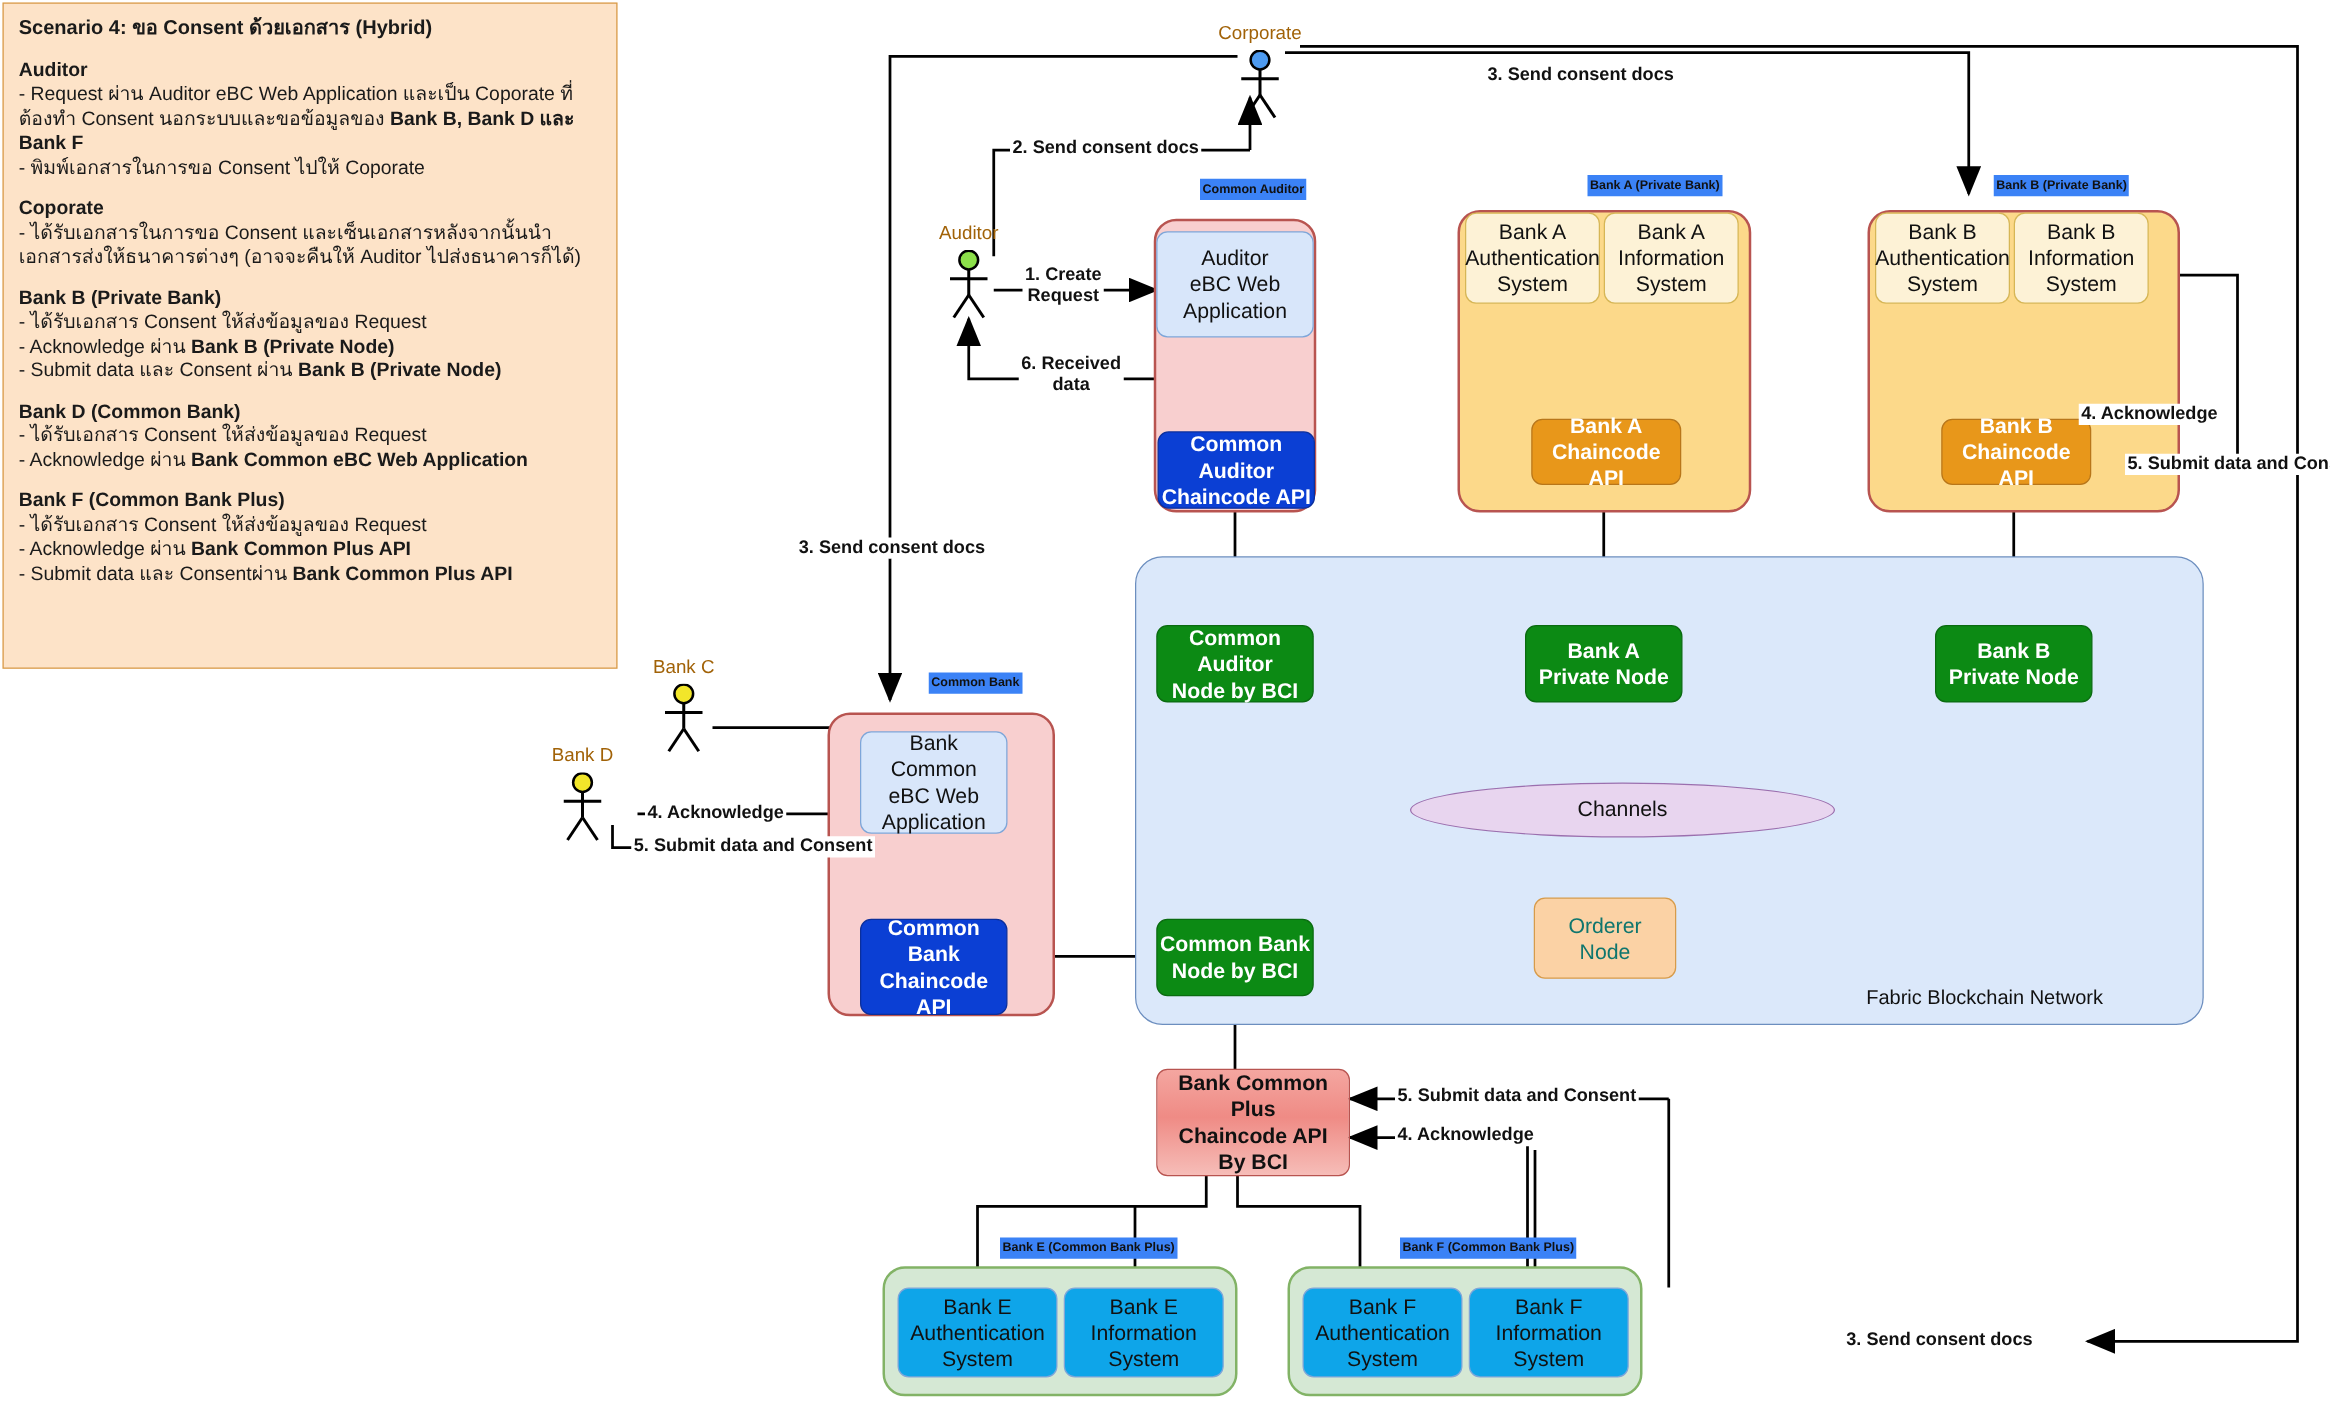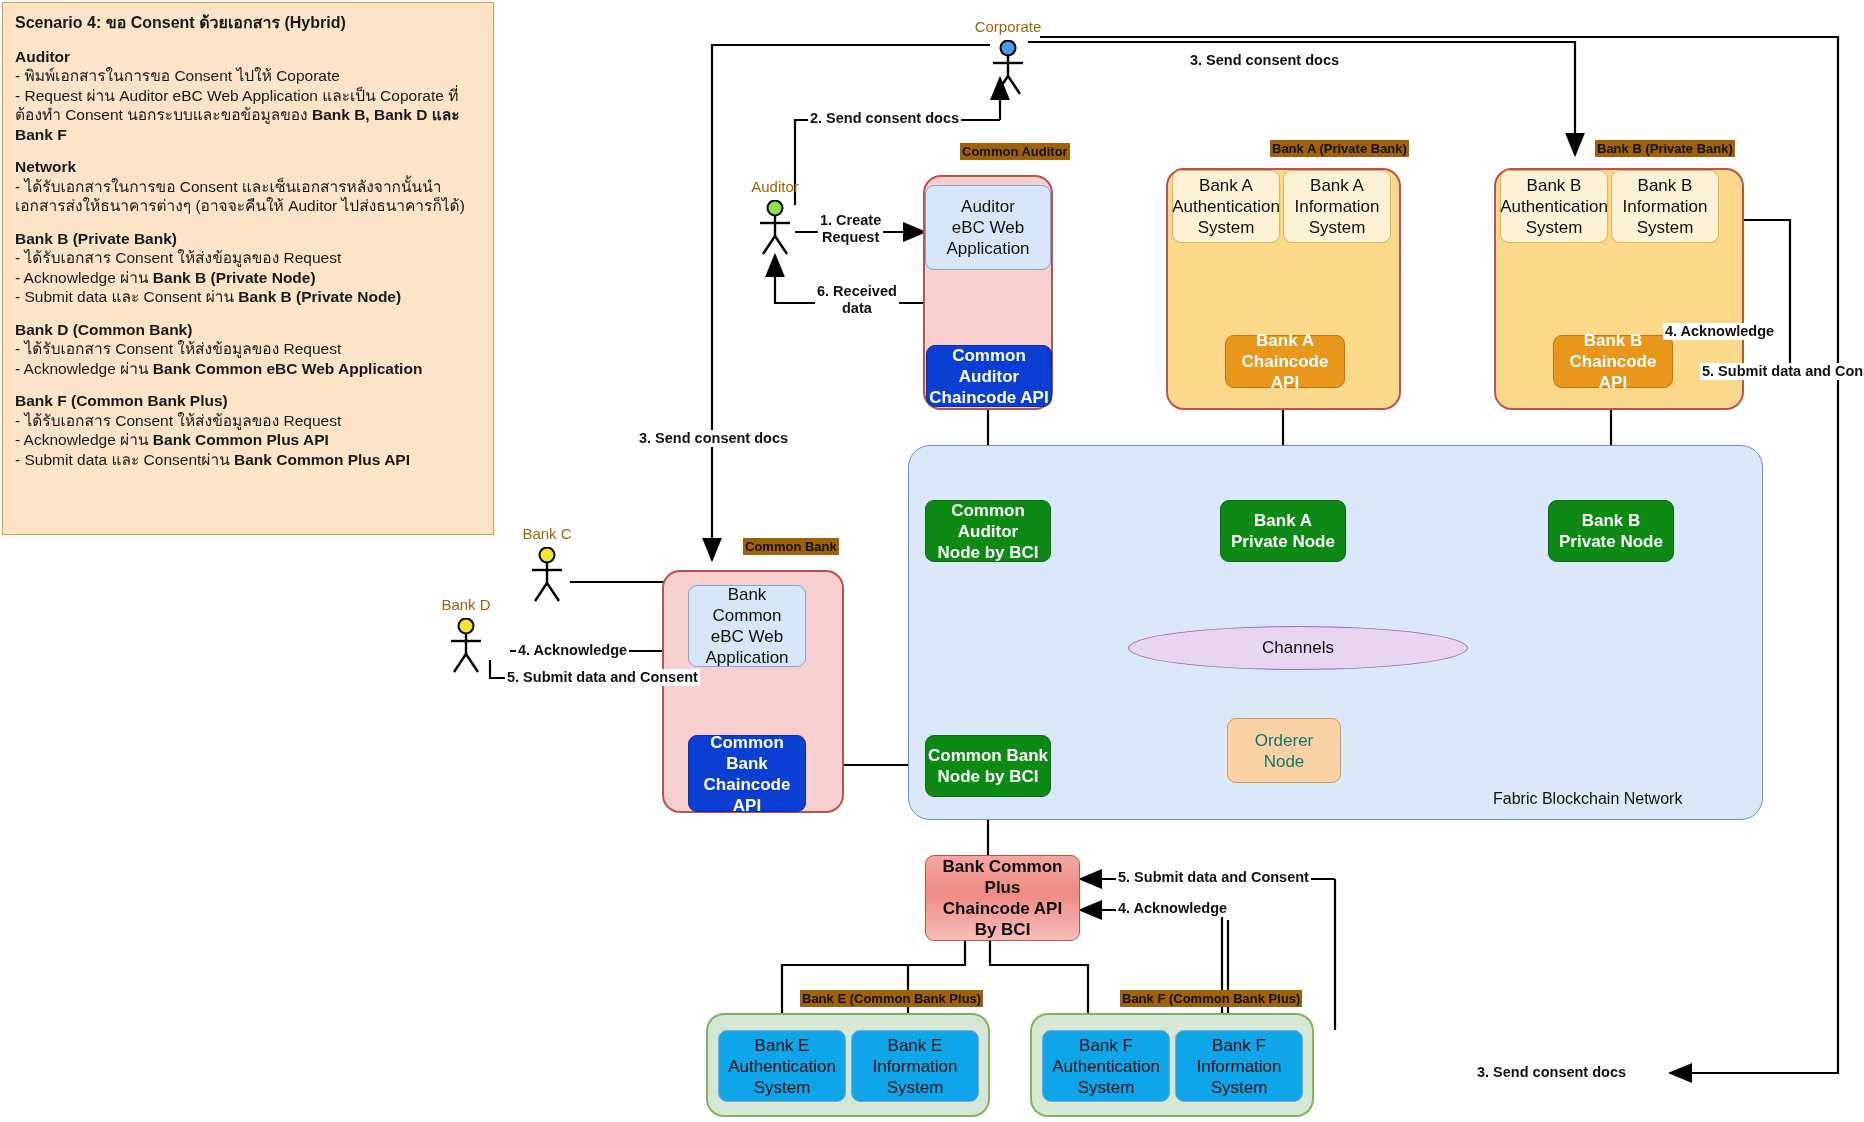--- a/index.html
+++ b/index.html
@@ -17,22 +17,22 @@
   .legend b{font-weight:bold;}
 
   
   .group{position:absolute;box-sizing:border-box;border-radius:18px;}
   .g-pink{background:#f8cfcf;border:2px solid #b85450;}
   .g-orange{background:#fcd98a;border:2px solid #b85450;}
   .g-blue{background:#dbe8fa;border:1.6px solid #6c8ebf;border-radius:22px;}
   .g-green{background:#d5e8d4;border:2px solid #82b366;}
 
   
-  .gtitle{position:absolute;background:#a16207;color:#111;font-weight:bold;
-    font-size:13px;line-height:17px;padding:0 2px;white-space:nowrap;}
+  .gtitle{position:absolute;background:#3b82f6;color:#111;font-weight:bold;
+    font-size:10px;line-height:17px;padding:0 2px;white-space:nowrap;}
 
   
   .node{position:absolute;box-sizing:border-box;display:flex;align-items:center;
     justify-content:center;text-align:center;border-radius:9px;font-weight:bold;
     font-size:17px;line-height:21px;padding:2px;}
   .n-lblue{background:#d8e6fa;border:1.4px solid #7ea6d9;color:#111;font-weight:normal;}
   .n-cream{background:#fdf2d6;border:1.4px solid #d6b656;color:#111;font-weight:normal;}
   .n-blue{background:#0b3fd4;border:1.4px solid #0b2f9c;color:#fff;}
   .n-orange{background:#e8971a;border:1.4px solid #b8761a;color:#fff;}
   .n-green{background:#0c8a14;border:1.4px solid #0a6b10;color:#fff;}
@@ -140,23 +140,23 @@
 
       <path d="M1222,910 L1080,910" marker-end="url(#ah)"></path>
       <path d="M1222,910 L1222,1030"></path>
     </g>
   </svg>
 
   <div class="legend">
     <div class="ttl">Scenario 4: ขอ Consent ด้วยเอกสาร (Hybrid)</div>
     <div id="legend-body">
         <div class="hd">Auditor</div>
+        <div class="li">- Request ผ่าน Auditor eBC Web Application และเป็น Coporate ที่ต้องทำ Consent นอกระบบและขอข้อมูลของ <b>Bank B, Bank D และ Bank F</b></div>
         <div class="li">- พิมพ์เอกสารในการขอ Consent ไปให้ Coporate</div>
-        <div class="li">- Request ผ่าน Auditor eBC Web Application และเป็น Coporate ที่ต้องทำ Consent นอกระบบและขอข้อมูลของ <b>Bank B, Bank D และ Bank F</b></div>
-        <div class="hd">Network</div>
+        <div class="hd">Coporate</div>
         <div class="li">- ได้รับเอกสารในการขอ Consent และเซ็นเอกสารหลังจากนั้นนำเอกสารส่งให้ธนาคารต่างๆ (อาจจะคืนให้ Auditor ไปส่งธนาคารก็ได้)</div>
         <div class="hd">Bank B (Private Bank)</div>
         <div class="li">- ได้รับเอกสาร Consent ให้ส่งข้อมูลของ Request</div>
         <div class="li">- Acknowledge ผ่าน <b>Bank B (Private Node)</b></div>
         <div class="li">- Submit data และ Consent ผ่าน <b>Bank B (Private Node)</b></div>
         <div class="hd">Bank D (Common Bank)</div>
         <div class="li">- ได้รับเอกสาร Consent ให้ส่งข้อมูลของ Request</div>
         <div class="li">- Acknowledge ผ่าน <b>Bank Common eBC Web Application</b></div>
         <div class="hd">Bank F (Common Bank Plus)</div>
         <div class="li">- ได้รับเอกสาร Consent ให้ส่งข้อมูลของ Request</div>

